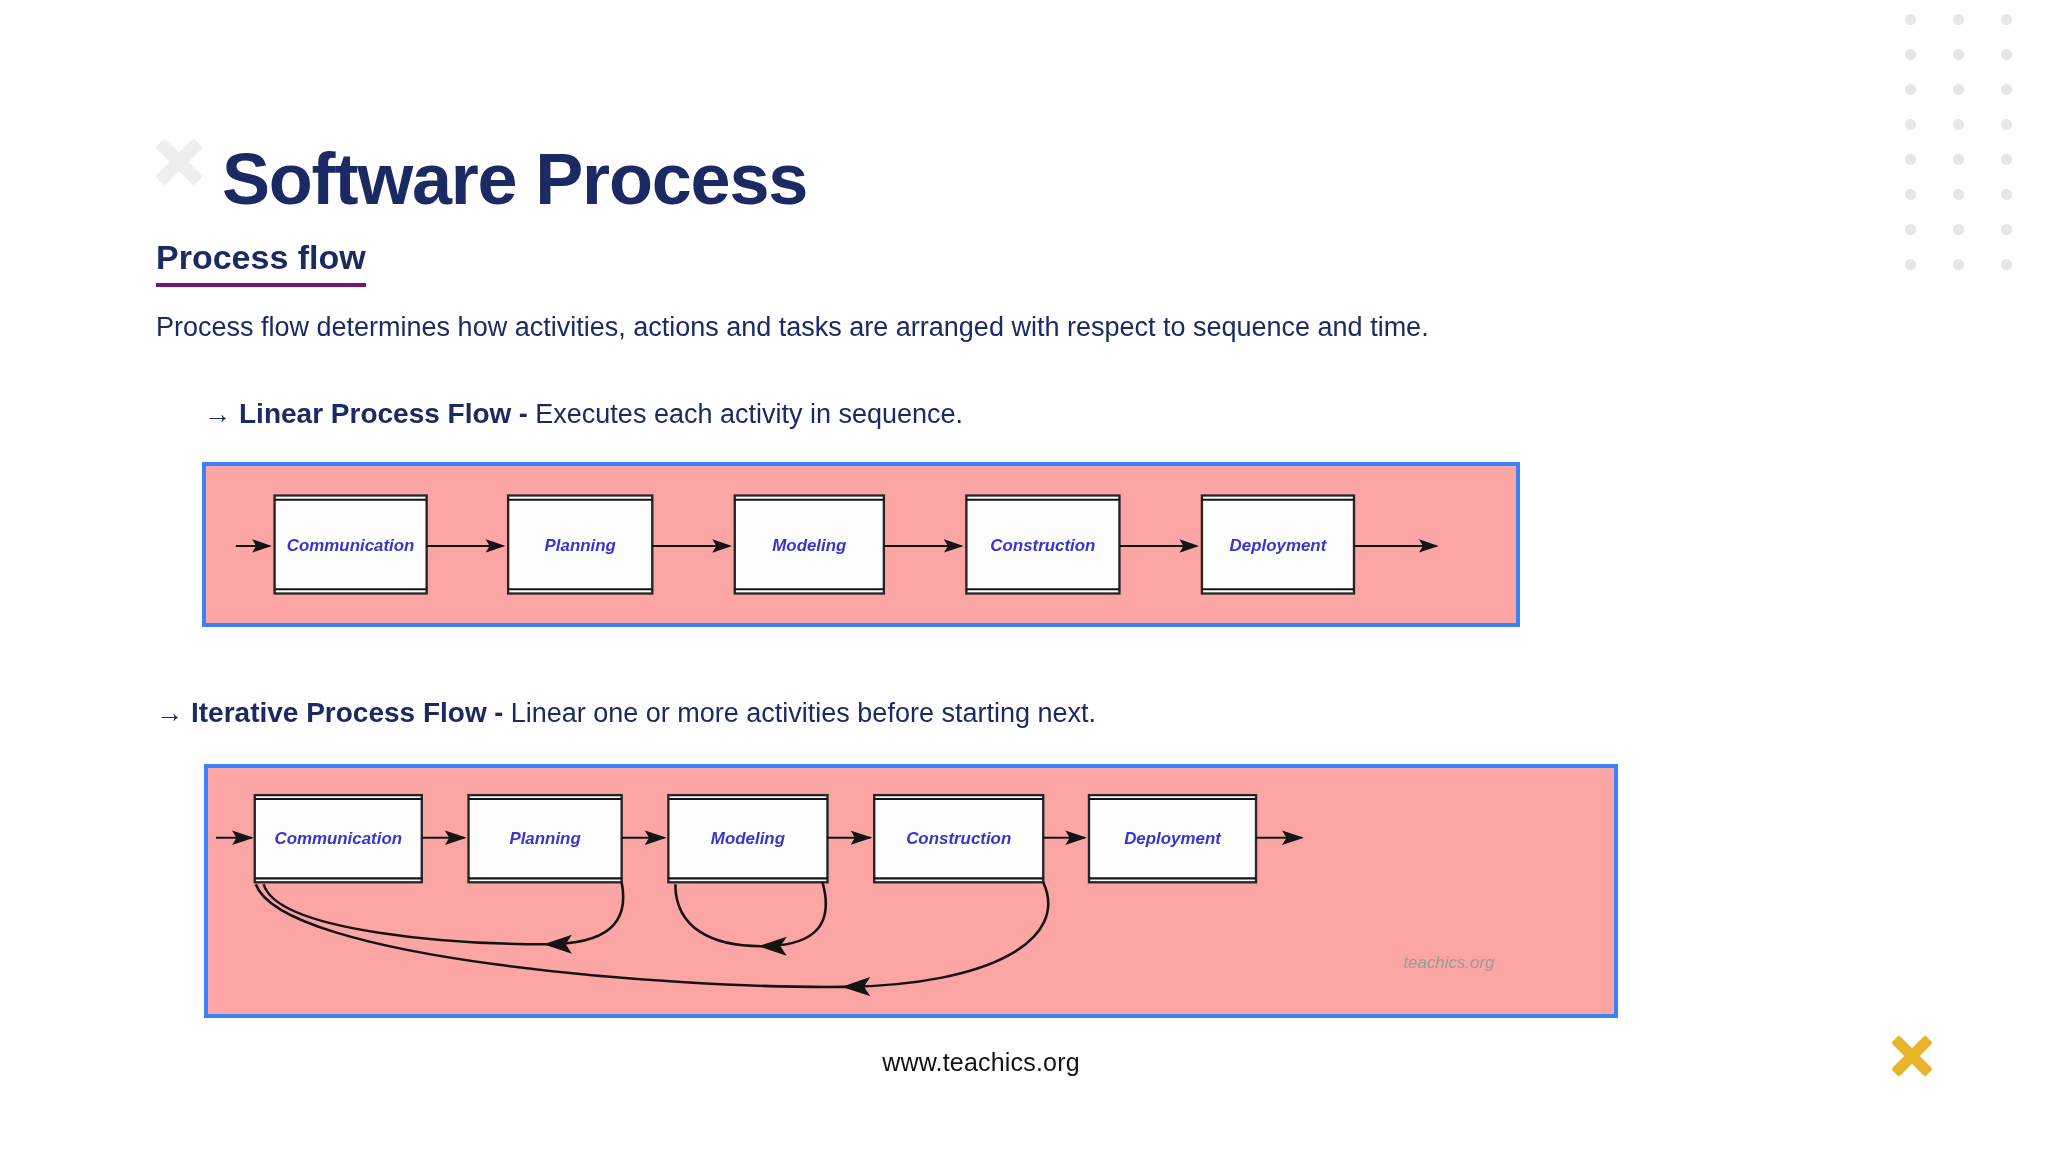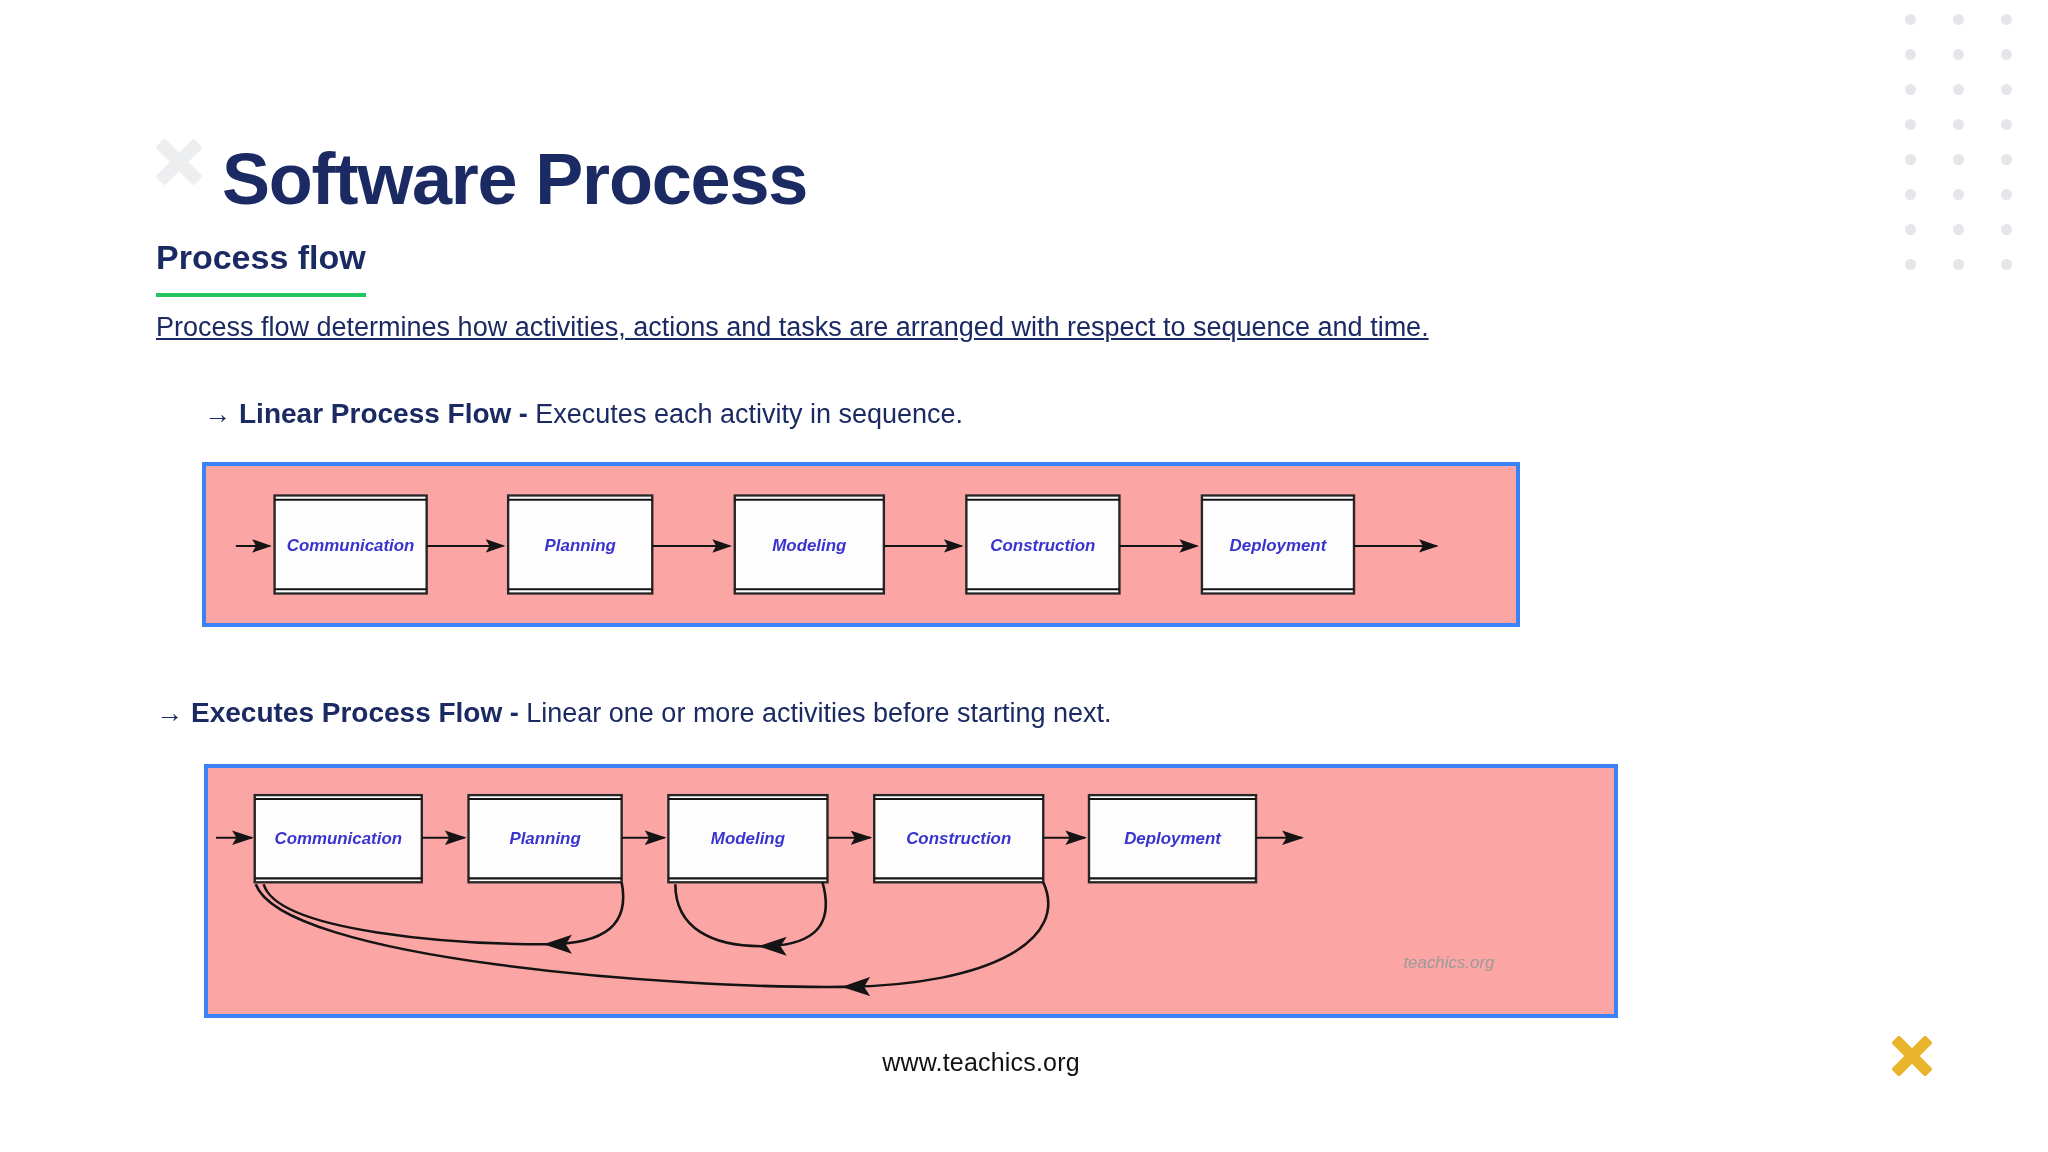--- a/index.html
+++ b/index.html
@@ -84,34 +84,33 @@
     margin-top: 30px;
   }
 
   #section-heading {
     position: absolute;
     top: 238px;
     left: 156px;
     font-size: 34px;
     font-weight: bold;
     color: #1B2A63;
-    border-bottom: 4px solid #22c55e;
-    padding-bottom: 16px;
+    border-bottom: 4px solid #701a75;
+    padding-bottom: 6px;
     line-height: 1.15;
     white-space: nowrap;
   }
 
   #intro-paragraph {
     position: absolute;
     top: 312px;
     left: 156px;
     font-size: 27px;
     color: #1B2A63;
     white-space: nowrap;
-    text-decoration: underline;
   }
 
   .flow-line {
     position: absolute;
     left: 156px;
     font-size: 27px;
     color: #1B2A63;
     white-space: nowrap;
   }
   #linear-flow-line  { top: 398px; margin-left: 48px; }
@@ -275,21 +274,21 @@
     <rect class="node-box" x="1002" y="31" width="153" height="103"></rect>
     <line class="flow-edge" x1="1002" y1="35.5" x2="1155" y2="35.5"></line>
     <line class="flow-edge" x1="1002" y1="129.5" x2="1155" y2="129.5"></line>
     <text class="node-label" x="1078.5" y="89" font-size="17" text-anchor="middle">Deployment</text>
 
     <line class="flow-edge" x1="1155" y1="84" x2="1238" y2="84" marker-end="url(#arrowhead-lin)"></line>
   </svg>
 </div>
 
 <div id="iterative-flow-line" class="flow-line">
-  <span class="flow-arrow-glyph">→</span><span class="flow-term">Executes Process Flow</span><span class="flow-sep"> - </span><span>Linear one or more activities before starting next.</span>
+  <span class="flow-arrow-glyph">→</span><span class="flow-term">Iterative Process Flow</span><span class="flow-sep"> - </span><span>Linear one or more activities before starting next.</span>
 </div>
 
 <div id="iterative-diagram" class="diagram-panel">
   <svg viewBox="0 0 1414 254" preserveAspectRatio="none">
     <defs>
       <marker id="arrowhead-it" markerWidth="10" markerHeight="10" refX="9" refY="3.4" orient="auto">
         <path d="M0,0 L10,3.4 L0,6.8 L2,3.4 Z" fill="#141414"></path>
       </marker>
       <marker id="arrowhead-it-loop" markerWidth="11" markerHeight="11" refX="10" refY="3.8" orient="auto">
         <path d="M0,0 L11,3.8 L0,7.6 L2.4,3.8 Z" fill="#141414"></path>

